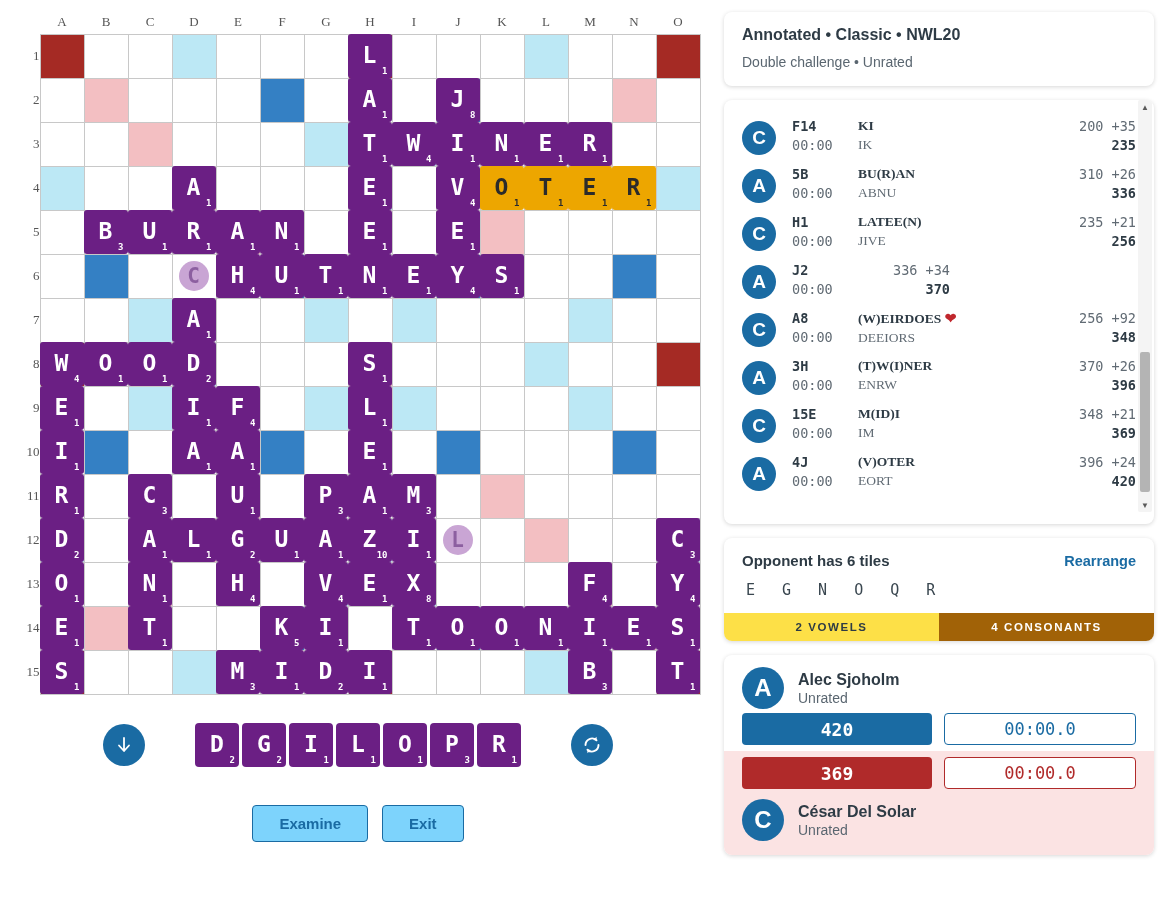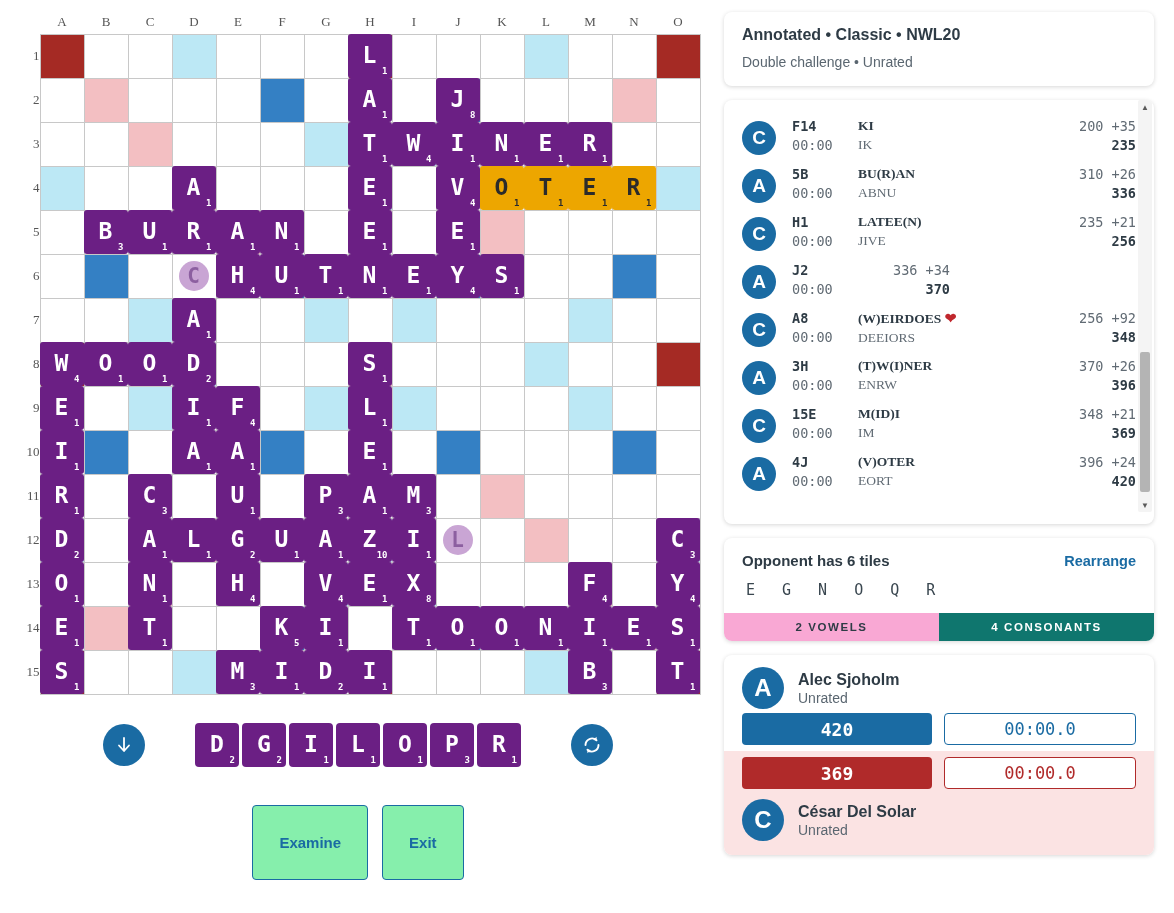--- a/index.html
+++ b/index.html
@@ -110,23 +110,23 @@
     position: absolute; right: 4px; bottom: 2px;
     font-family: "DejaVu Sans Mono", monospace;
     font-size: 9px; font-weight: bold;
   }
 
   #action-row {
     position: absolute; left: 0; top: 805px;
     width: 716px; display: flex; justify-content: center; gap: 14px;
   }
   .outline-btn {
-    background: #86efac; border: 1px solid #1a6ba3;
+    background: #7dd3fc; border: 1px solid #1a6ba3;
     color: #1a6ba3; font-size: 15px; font-weight: bold;
-    border-radius: 4px; padding: 28px 26px; cursor: pointer;
+    border-radius: 4px; padding: 9px 26px; cursor: pointer;
     font-family: "Liberation Sans", sans-serif;
   }
 
   
   #right {
     width: 458px; padding: 12px 20px 0 8px;
     display: flex; flex-direction: column; gap: 14px;
   }
   .card {
     background: #fff; border-radius: 8px;
@@ -207,22 +207,22 @@
   .pool-letters {
     padding: 6px 18px 14px 22px;
     font-family: "DejaVu Sans Mono", monospace;
     font-size: 15px; color: #3a4750; letter-spacing: 9px;
   }
   .pool-bars { display: flex; height: 28px; }
   .pool-bar {
     flex: 1; display: flex; align-items: center; justify-content: center;
     font-size: 11.5px; font-weight: bold; letter-spacing: 1.6px;
   }
-  .pool-bar.vow { background: #f9a8d4; color: #2e3b45; }
-  .pool-bar.con { background: #0f766e; color: #fff; }
+  .pool-bar.vow { background: #fde047; color: #2e3b45; }
+  .pool-bar.con { background: #a16207; color: #fff; }
 
   
   #players-card { }
   .pl-row { display: flex; align-items: center; padding: 12px 18px 4px 18px; }
   .pl-row.bottom { padding: 4px 18px 14px 18px; background: #fbe3e3; }
   .pl-avatar {
     width: 42px; height: 42px; border-radius: 50%;
     background: #1a6ba3; color: #fff;
     display: flex; align-items: center; justify-content: center;
     font-size: 24px; font-weight: bold; flex: 0 0 auto;

